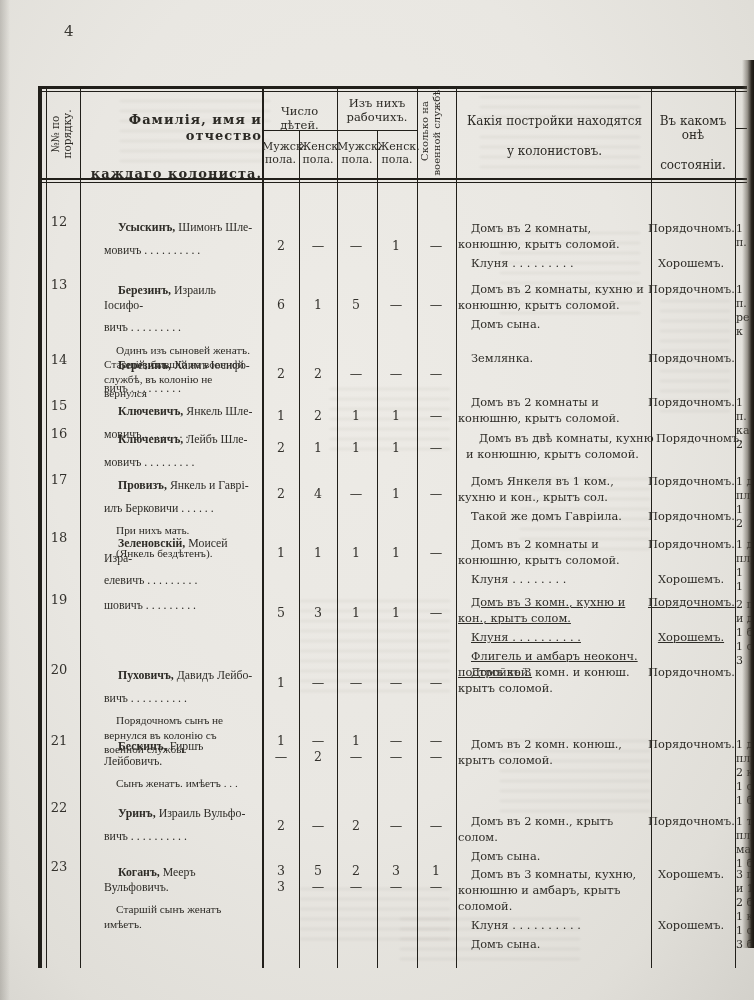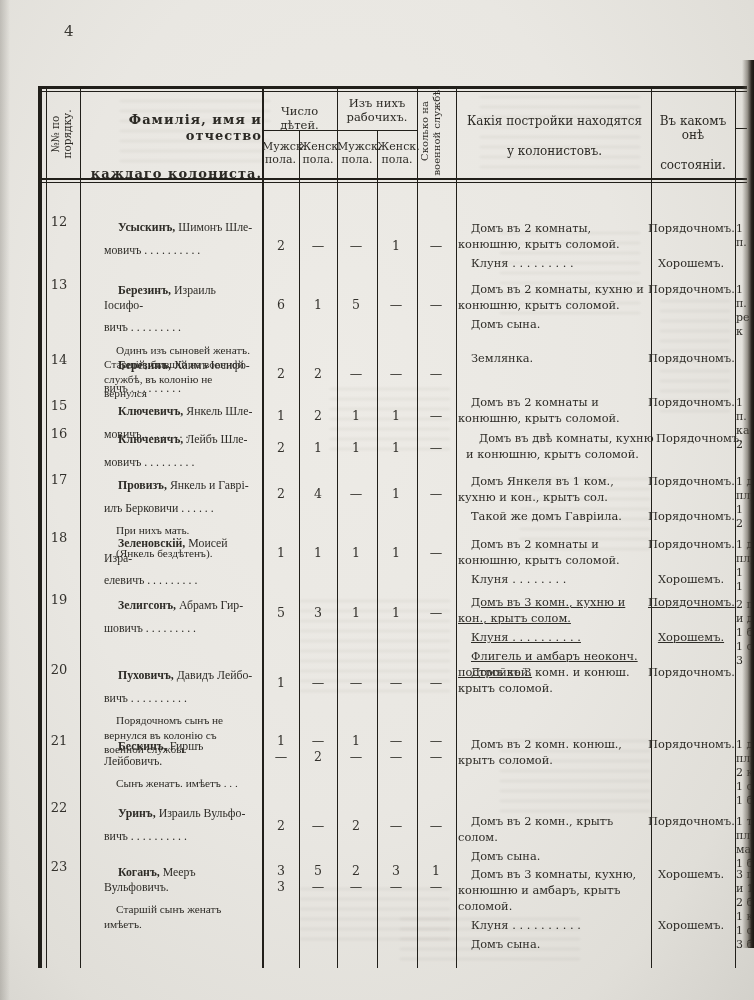--- a/index.html
+++ b/index.html
@@ -308,21 +308,20 @@
   <div class="val" style="left: 224px; top: 17px;">1</div>
           <div class="val" style="left: 261px; top: 17px;">1</div>
           <div class="val" style="left: 299px; top: 17px;">1</div>
           <div class="val" style="left: 339px; top: 17px;">1</div>
           <div class="val" style="left: 379px; top: 17px;">—</div>
         </div>
 
   <div class="row" style="top: 504px;">
     <div class="no">19</div>
     <div class="nm">
-            <p class="nline first"><b class="surname">Зелигсонъ,</b><span>Абрамъ Гир-</span></p>
             <p class="nline">шовичъ . . . . . . . . .</p>
           </div>
     <div class="bld" style="top: 4px; text-decoration: underline;">
             <div class="entry">
               <div class="b-text">Домъ въ 3 комн., кухню и кон., крытъ солом.</div>
               <div class="b-cond">Порядочномъ.</div>
             </div>
             <div class="entry">
               <div class="b-text">Клуня . . . . . . . . . .</div>
               <div class="b-cond">Хорошемъ.</div>

